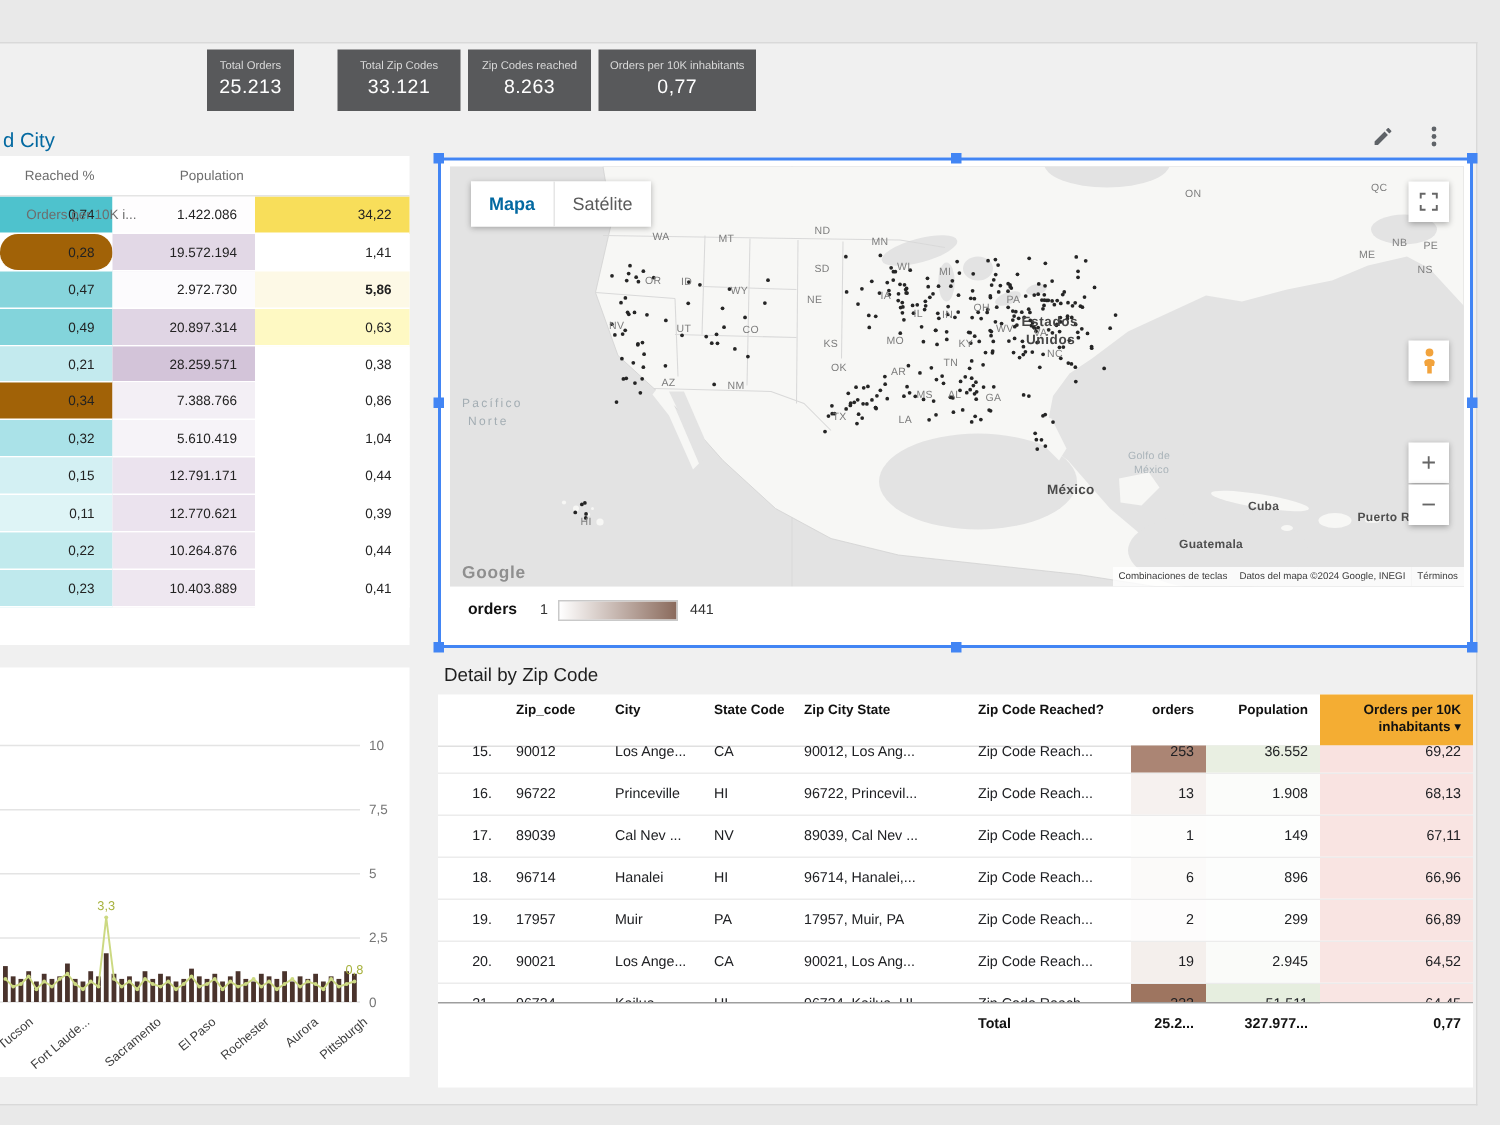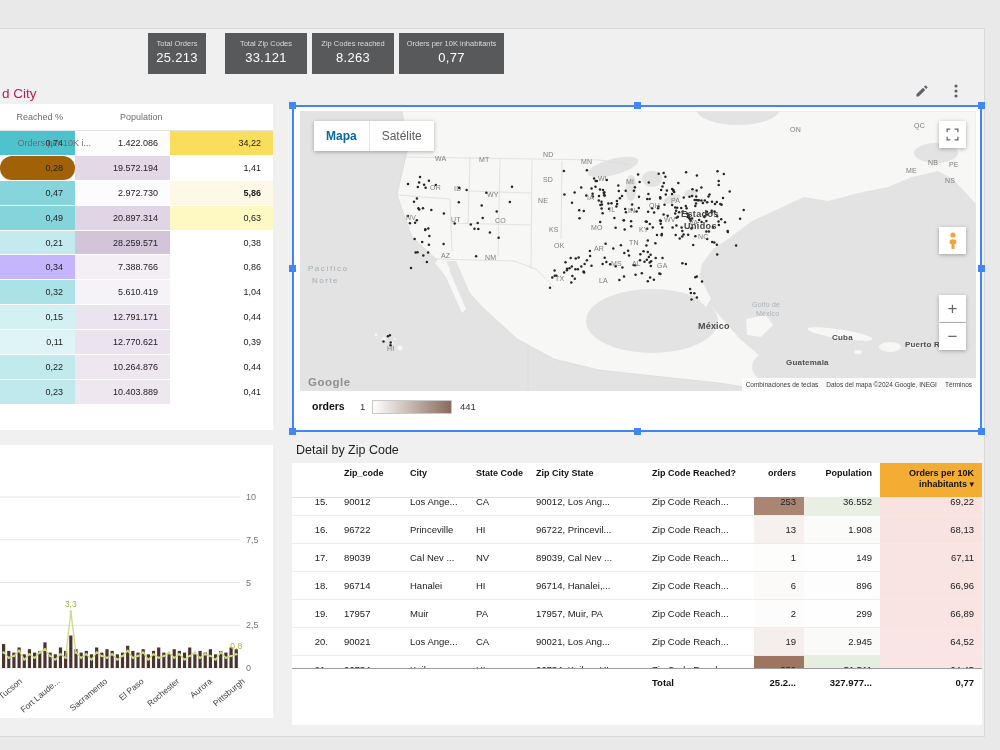--- a/index.html
+++ b/index.html
@@ -7,21 +7,21 @@
        font-family:"Liberation Sans","DejaVu Sans",sans-serif;color:#202124}
   .canvas{position:absolute;left:0;top:28px;width:984px;height:707px;background:#f0f0f0;
           border-top:1px solid #d9d9d9;border-right:1px solid #d9d9d9;border-bottom:1px solid #d9d9d9}
 
   
   .card{position:absolute;top:33px;height:41px;background:#58595b;color:#fff;text-align:center;overflow:hidden}
   .card-label{font-size:7.5px;color:#d9d9d9;margin-top:6px;white-space:nowrap}
   .card-value{font-size:13px;margin-top:2px;letter-spacing:.3px}
 
   
-  .left-title{position:absolute;left:2px;top:86px;font-size:13.5px;color:#be185d}
+  .left-title{position:absolute;left:2px;top:86px;font-size:13.5px;color:#0369a1}
   .left-panel{position:absolute;left:0;top:104px;width:273px;height:326px;background:#fff}
   .lheader{position:relative;height:26px;border-bottom:1px solid #e4e4e4}
   .lh{display:inline-block;box-sizing:border-box;height:26px;line-height:26px;font-size:9px;color:#6d6d6d;
       text-align:right;padding-right:12px;vertical-align:top}
   .lh0,.lc0{width:75px}.lh1,.lc1{width:95px}.lh2,.lc2{width:103px}
   .lrow{height:24.9px;white-space:nowrap}
   .lc{display:inline-block;box-sizing:border-box;height:24.9px;line-height:24.9px;font-size:9px;color:#222;
       text-align:right;padding-right:12px;border-bottom:1px solid #fff;vertical-align:top}
 
   
@@ -93,21 +93,21 @@
   .pager-range{position:absolute;right:86px;top:9px;font-size:9.5px;color:#3f3f3f}
   .pg-btn{position:absolute;top:3px;font-size:17px;cursor:pointer}
   .pg-prev{right:52px;color:#c0c0c0}
   .pg-next{right:18px;color:#1f1f1f}
 </style>
 </head>
 <body>
 
 <div class="canvas"></div>
 
-<div class="card" style="left:148px;width:58px">
+<div class="card" style="left:138px;width:58px">
   <div class="card-label">Total Orders</div>
   <div class="card-value">25.213</div>
 </div>
 <div class="card" style="left:225px;width:82px">
   <div class="card-label">Total Zip Codes</div>
   <div class="card-value">33.121</div>
 </div>
 <div class="card" style="left:312px;width:82px">
   <div class="card-label">Zip Codes reached</div>
   <div class="card-value">8.263</div>
@@ -123,21 +123,21 @@
     <div class="lh lh0">Reached %</div>
     <div class="lh lh1">Population</div>
     <div class="lh lh2">Orders per 10K i...</div>
   </div>
   <div>
       <div class="lrow"><div class="lc lc0" style="background: rgb(78, 194, 205);">0,74</div><div class="lc lc1" style="background: rgb(254, 253, 254);">1.422.086</div><div class="lc lc2" style="background: rgb(248, 222, 90);">34,22</div></div>
       <div class="lrow"><div class="lc lc0" style="background: #a16207; border-radius: 12px;">0,28</div><div class="lc lc1" style="background: rgb(226, 216, 230);">19.572.194</div><div class="lc lc2" style="background: rgb(255, 255, 255);">1,41</div></div>
       <div class="lrow"><div class="lc lc0" style="background: rgb(135, 213, 220);">0,47</div><div class="lc lc1" style="background: rgb(252, 251, 253);">2.972.730</div><div class="lc lc2" style="background: rgb(253, 249, 230); font-weight: bold;">5,86</div></div>
       <div class="lrow"><div class="lc lc0" style="background: rgb(131, 212, 219);">0,49</div><div class="lc lc1" style="background: rgb(224, 213, 228);">20.897.314</div><div class="lc lc2" style="background: #fef9c3;">0,63</div></div>
       <div class="lrow"><div class="lc lc0" style="background: rgb(195, 234, 238);">0,21</div><div class="lc lc1" style="background: rgb(211, 196, 217);">28.259.571</div><div class="lc lc2" style="background: rgb(255, 255, 255);">0,38</div></div>
-      <div class="lrow"><div class="lc lc0" style="background: #c4b5fd;">0,34</div><div class="lc lc1" style="background: rgb(243, 239, 245);">7.388.766</div><div class="lc lc2" style="background: rgb(255, 255, 255);">0,86</div></div>
+      <div class="lrow"><div class="lc lc0" style="background: #a16207;">0,34</div><div class="lc lc1" style="background: rgb(243, 239, 245);">7.388.766</div><div class="lc lc2" style="background: rgb(255, 255, 255);">0,86</div></div>
       <div class="lrow"><div class="lc lc0" style="background: rgb(170, 226, 232);">0,32</div><div class="lc lc1" style="background: rgb(246, 243, 248);">5.610.419</div><div class="lc lc2" style="background: rgb(255, 255, 255);">1,04</div></div>
       <div class="lrow"><div class="lc lc0" style="background: rgb(211, 240, 243);">0,15</div><div class="lc lc1" style="background: rgb(235, 227, 238);">12.791.171</div><div class="lc lc2" style="background: rgb(255, 255, 255);">0,44</div></div>
       <div class="lrow"><div class="lc lc0" style="background: rgb(222, 244, 246);">0,11</div><div class="lc lc1" style="background: rgb(235, 227, 238);">12.770.621</div><div class="lc lc2" style="background: rgb(255, 255, 255);">0,39</div></div>
       <div class="lrow"><div class="lc lc0" style="background: rgb(193, 234, 237);">0,22</div><div class="lc lc1" style="background: rgb(238, 231, 240);">10.264.876</div><div class="lc lc2" style="background: rgb(255, 255, 255);">0,44</div></div>
       <div class="lrow"><div class="lc lc0" style="background: rgb(191, 233, 237);">0,23</div><div class="lc lc1" style="background: rgb(238, 231, 240);">10.403.889</div><div class="lc lc2" style="background: rgb(255, 255, 255);">0,41</div></div>
     </div>
 </div>
 
 <div class="widget-toolbar">
   <span class="tb-icon" style="left:4px">

